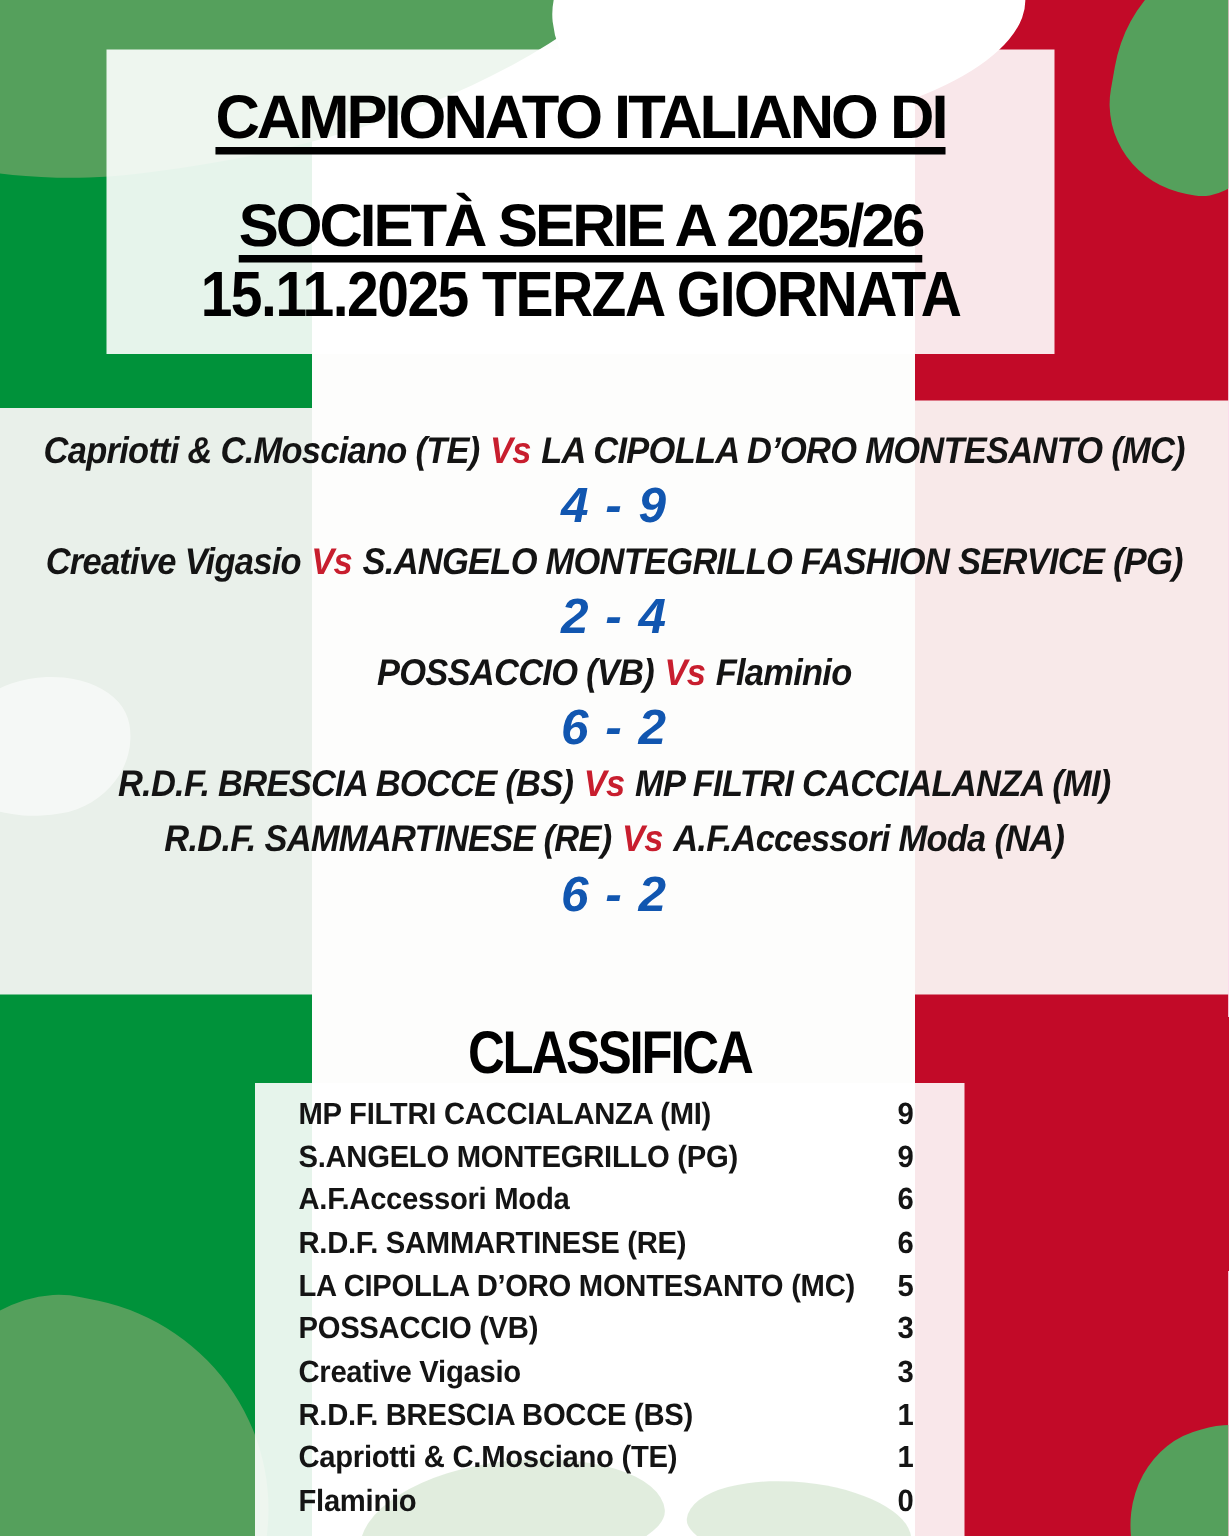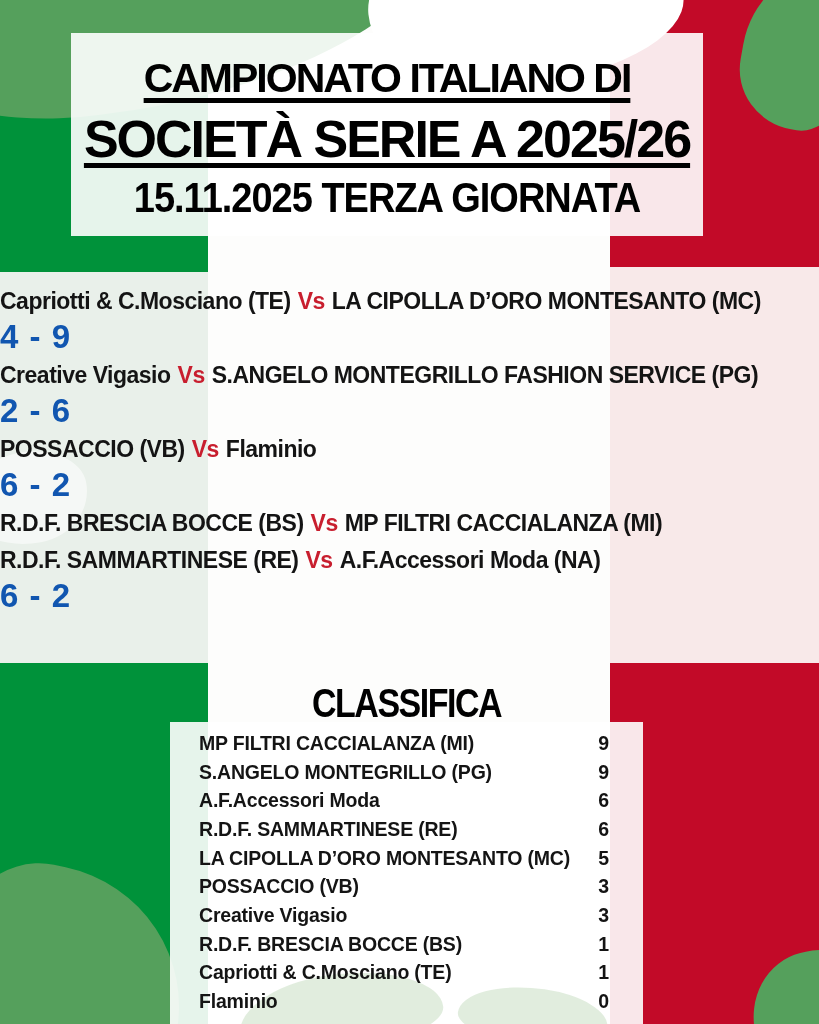--- a/index.html
+++ b/index.html
@@ -36,25 +36,25 @@
   .leaf-2{left:458px;top:988px;width:150px;height:58px;background:#dcead8;opacity:.85;
     border-radius:55% 45% 50% 50% / 60% 50% 50% 40%;transform:rotate(8deg);}
   
   .title-panel{left:71px;top:33px;width:632px;height:203px;background:rgba(255,255,255,0.90);}
   .standings-panel{left:170px;top:722px;width:473px;height:302px;background:rgba(255,255,255,0.90);}
   
   .title-line{position:absolute;left:71px;width:632px;text-align:center;color:#000;
     font-weight:700;white-space:nowrap;line-height:1;}
   .title-1{top:58px;font-size:41px;letter-spacing:-2px;
     text-decoration:underline;text-decoration-thickness:5px;text-underline-offset:6px;}
-  .title-2{top:113px;font-size:52px;letter-spacing:-2px;
+  .title-2{top:131px;font-size:40px;letter-spacing:-2px;
     text-decoration:underline;text-decoration-thickness:5px;text-underline-offset:6px;}
   .subtitle{top:176px;font-size:38px;letter-spacing:-1px;transform:scaleY(1.12);transform-origin:center top;}
   
-  .matches{position:absolute;left:0;top:282px;width:819px;text-align:left;}
+  .matches{position:absolute;left:0;top:282px;width:819px;text-align:center;font-style:italic;}
   .match-line{height:37px;line-height:37px;font-size:23px;font-weight:700;color:#141414;
     white-space:nowrap;letter-spacing:-0.5px;transform:scaleY(1.08);transform-origin:center center;}
   .match-line .vs{color:var(--vs-red,#c81e2e);margin:0 7px;}
   .score-line{height:37px;line-height:36px;font-size:33px;font-weight:700;
     color:var(--score-blue,#1156b0);letter-spacing:1px;}
   
   .standings-title{position:absolute;left:170px;top:680px;width:473px;text-align:center;
     font-size:34px;font-weight:700;color:#000;letter-spacing:-1.5px;
     transform:scaleY(1.18);transform-origin:center top;}
   .standings-rows{position:absolute;left:199px;top:729px;width:410px;}
@@ -94,21 +94,21 @@
 
   <div class="matches">
   <div class="match-line">
     <span class="team home">Capriotti &amp; C.Mosciano (TE)</span><span class="vs">Vs</span><span class="team away">LA CIPOLLA D’ORO MONTESANTO (MC)</span>
   </div>
   <div class="score-line">4 - 9</div>
 
   <div class="match-line">
     <span class="team home">Creative Vigasio</span><span class="vs">Vs</span><span class="team away">S.ANGELO MONTEGRILLO FASHION SERVICE (PG)</span>
   </div>
-  <div class="score-line">2 - 6</div>
+  <div class="score-line">2 - 4</div>
 
   <div class="match-line">
     <span class="team home">POSSACCIO (VB)</span><span class="vs">Vs</span><span class="team away">Flaminio</span>
   </div>
   <div class="score-line">6 - 2</div>
 
   <div class="match-line">
     <span class="team home">R.D.F. BRESCIA BOCCE (BS)</span><span class="vs">Vs</span><span class="team away">MP FILTRI CACCIALANZA (MI)</span>
   </div>
 

